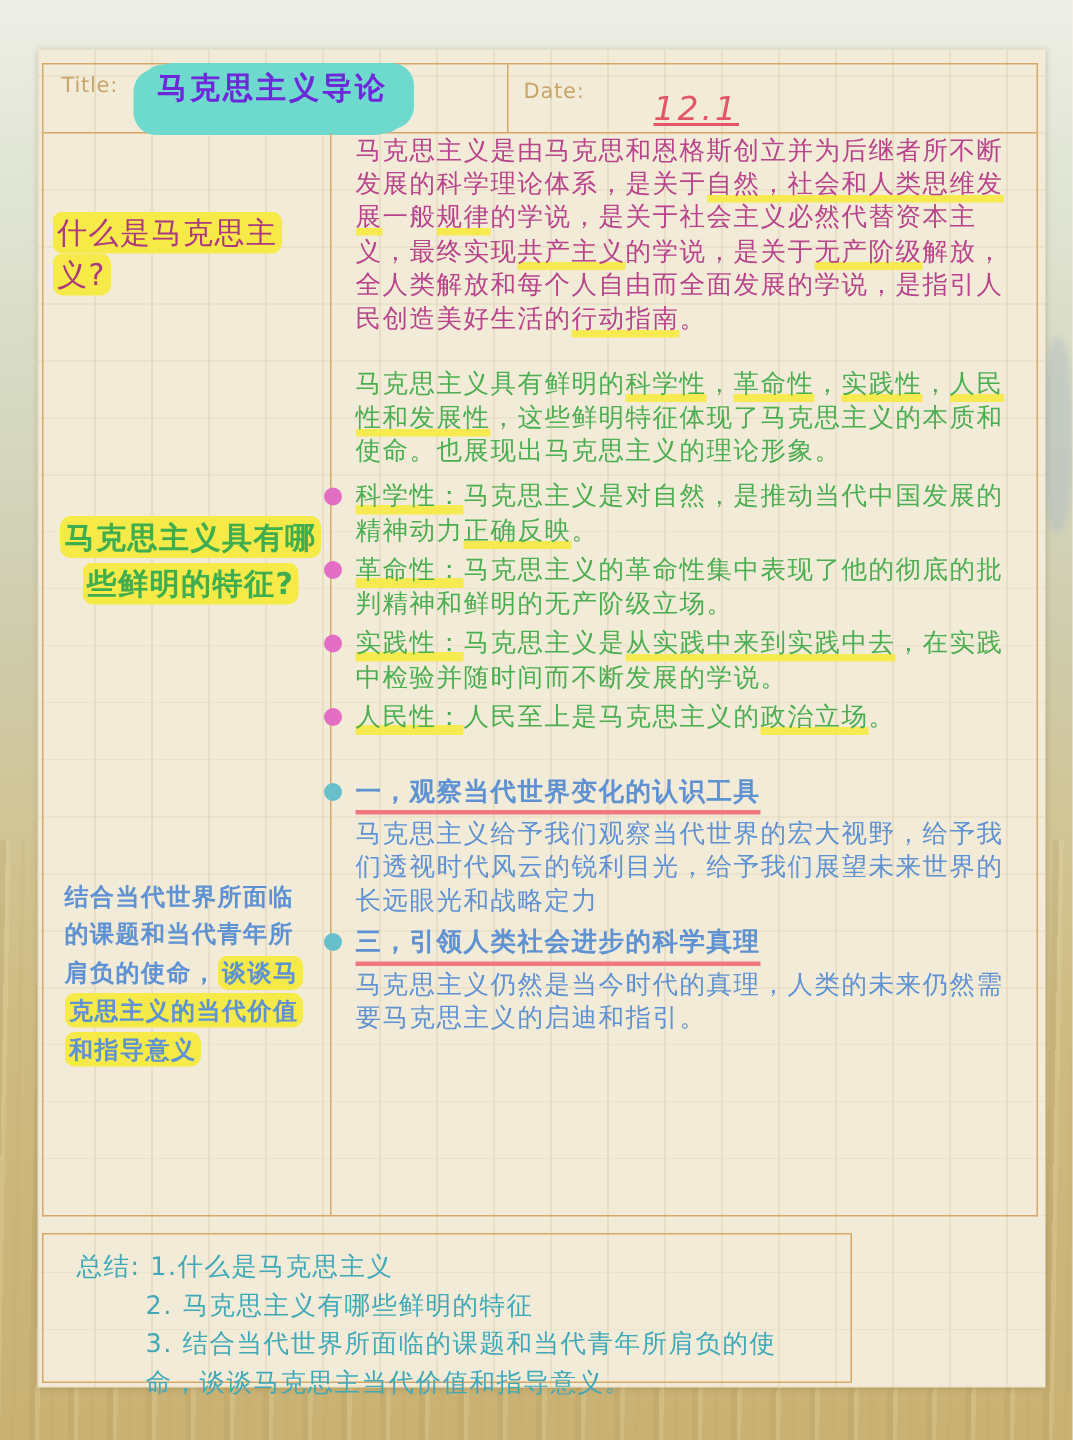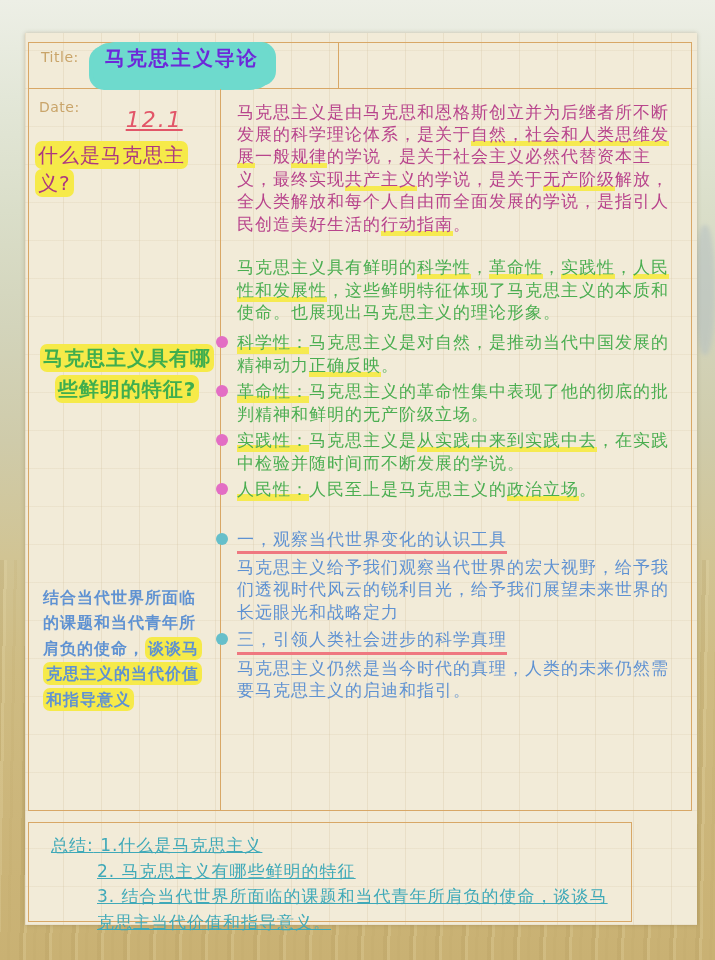--- a/index.html
+++ b/index.html
@@ -25,36 +25,36 @@
   .paper{
     position:absolute;left:25px;top:33px;width:672px;height:892px;
     background-color:#f2ebd8;
     background-image:
       repeating-linear-gradient(90deg, rgba(199,178,138,0.22) 0 1px, transparent 1px 38px),
       repeating-linear-gradient(0deg, rgba(199,178,138,0.15) 0 1px, transparent 1px 38px);
     box-shadow:0 0 4px rgba(120,100,60,.35);
   }
   .bordered{border:1.6px solid #d8a766;box-sizing:border-box;}
   
-  .title-row{position:absolute;left:3px;top:9px;width:664px;height:47px;display:flex;flex-direction:column;}
+  .title-row{position:absolute;left:3px;top:9px;width:664px;height:47px;display:flex;}
   .title-cell{width:310px;border-right:1.6px solid #d8a766;box-sizing:border-box;
     display:flex;align-items:center;padding:0 0 0 12px;}
   .date-cell{flex:1;display:flex;align-items:flex-start;padding:4px 0 0 10px;}
   .small-label{color:#c9a469;font-size:14px;letter-spacing:.5px;padding-top:2px;align-self:flex-start;margin-top:4px;}
   .title-hl{
     margin-left:14px;background:#6edacd;color:#6d28d9;font-weight:bold;
     font-size:20px;line-height:1.1;padding:4px 12px 20px 12px;border-radius:16px;
     box-shadow:6px -2px 0 -1px #6edacd, -5px 2px 0 -1px #6edacd;
     letter-spacing:2px;
   }
   .date-value{color:#e25668;font-size:22px;margin:14px 0 0 46px;letter-spacing:2px;font-style:italic;text-decoration:underline;}
   
   .main-row{position:absolute;left:3px;top:55.5px;width:664px;height:722px;display:flex;border-top:none;}
   .left-col{width:192px;border-right:1.6px solid #d8a766;box-sizing:border-box;position:relative;}
-  .right-col{flex:1;position:relative;padding:12px 10px 0 16px;box-sizing:border-box;}
+  .right-col{flex:1;position:relative;padding:1px 10px 0 16px;box-sizing:border-box;}
   
   .q1{position:absolute;left:6px;top:52px;width:182px;color:#ac3880;font-size:20px;font-weight:normal;line-height:1.4;letter-spacing:1px;}
   .q2{position:absolute;left:10px;top:254px;width:176px;color:#3fae4e;font-size:20px;font-weight:bold;line-height:1.55;text-align:center;letter-spacing:1px;}
   .q3{position:absolute;left:14px;top:496px;width:156px;color:#5f92d2;font-size:16px;font-weight:bold;line-height:1.6;letter-spacing:1px;}
   .hl{
     background:#f6ea49;border-radius:7px;padding:2px 3px;
     box-decoration-break:clone;-webkit-box-decoration-break:clone;
   }
   
   .ans{font-size:17px;line-height:1.32;letter-spacing:1px;}
@@ -69,27 +69,27 @@
   .feature-head{
     background:linear-gradient(to top, rgba(246,234,73,.95) 0 30%, transparent 30%);
     padding-bottom:2px;
   }
   .dot{position:absolute;left:-21px;top:5px;width:12px;height:12px;border-radius:50%;}
   .dot-pink{background:#e36ec4;}
   .dot-teal{background:#66bfca;}
   .values{margin-top:27px;}
   .value-point{position:relative;color:#5f92d2;margin-bottom:5px;}
   .vp-title{
-    display:inline-block;color:#5f92d2;font-weight:normal;
+    display:inline-block;color:#5f92d2;font-weight:bold;
     border-bottom:3px solid #ef7880;padding-bottom:1px;margin-bottom:2px;
   }
   
-  .summary-row{position:absolute;left:3px;top:789px;width:604px;height:100px;
+  .summary-row{position:absolute;left:3px;top:789px;width:540px;height:100px;
     color:#3fa9b8;font-size:17px;line-height:1.5;letter-spacing:1px;
-    padding:10px 14px 0 22px;box-sizing:border-box;text-decoration:underline;}
+    padding:10px 14px 0 22px;box-sizing:border-box;}
   .summary-line{white-space:nowrap;}
   .summary-indent{padding-left:46px;white-space:normal;}
 </style>
 </head>
 <body>
 
 <div class="bg-streaks"></div>
 <div class="bg-blob"></div>
 
 <div class="paper">

